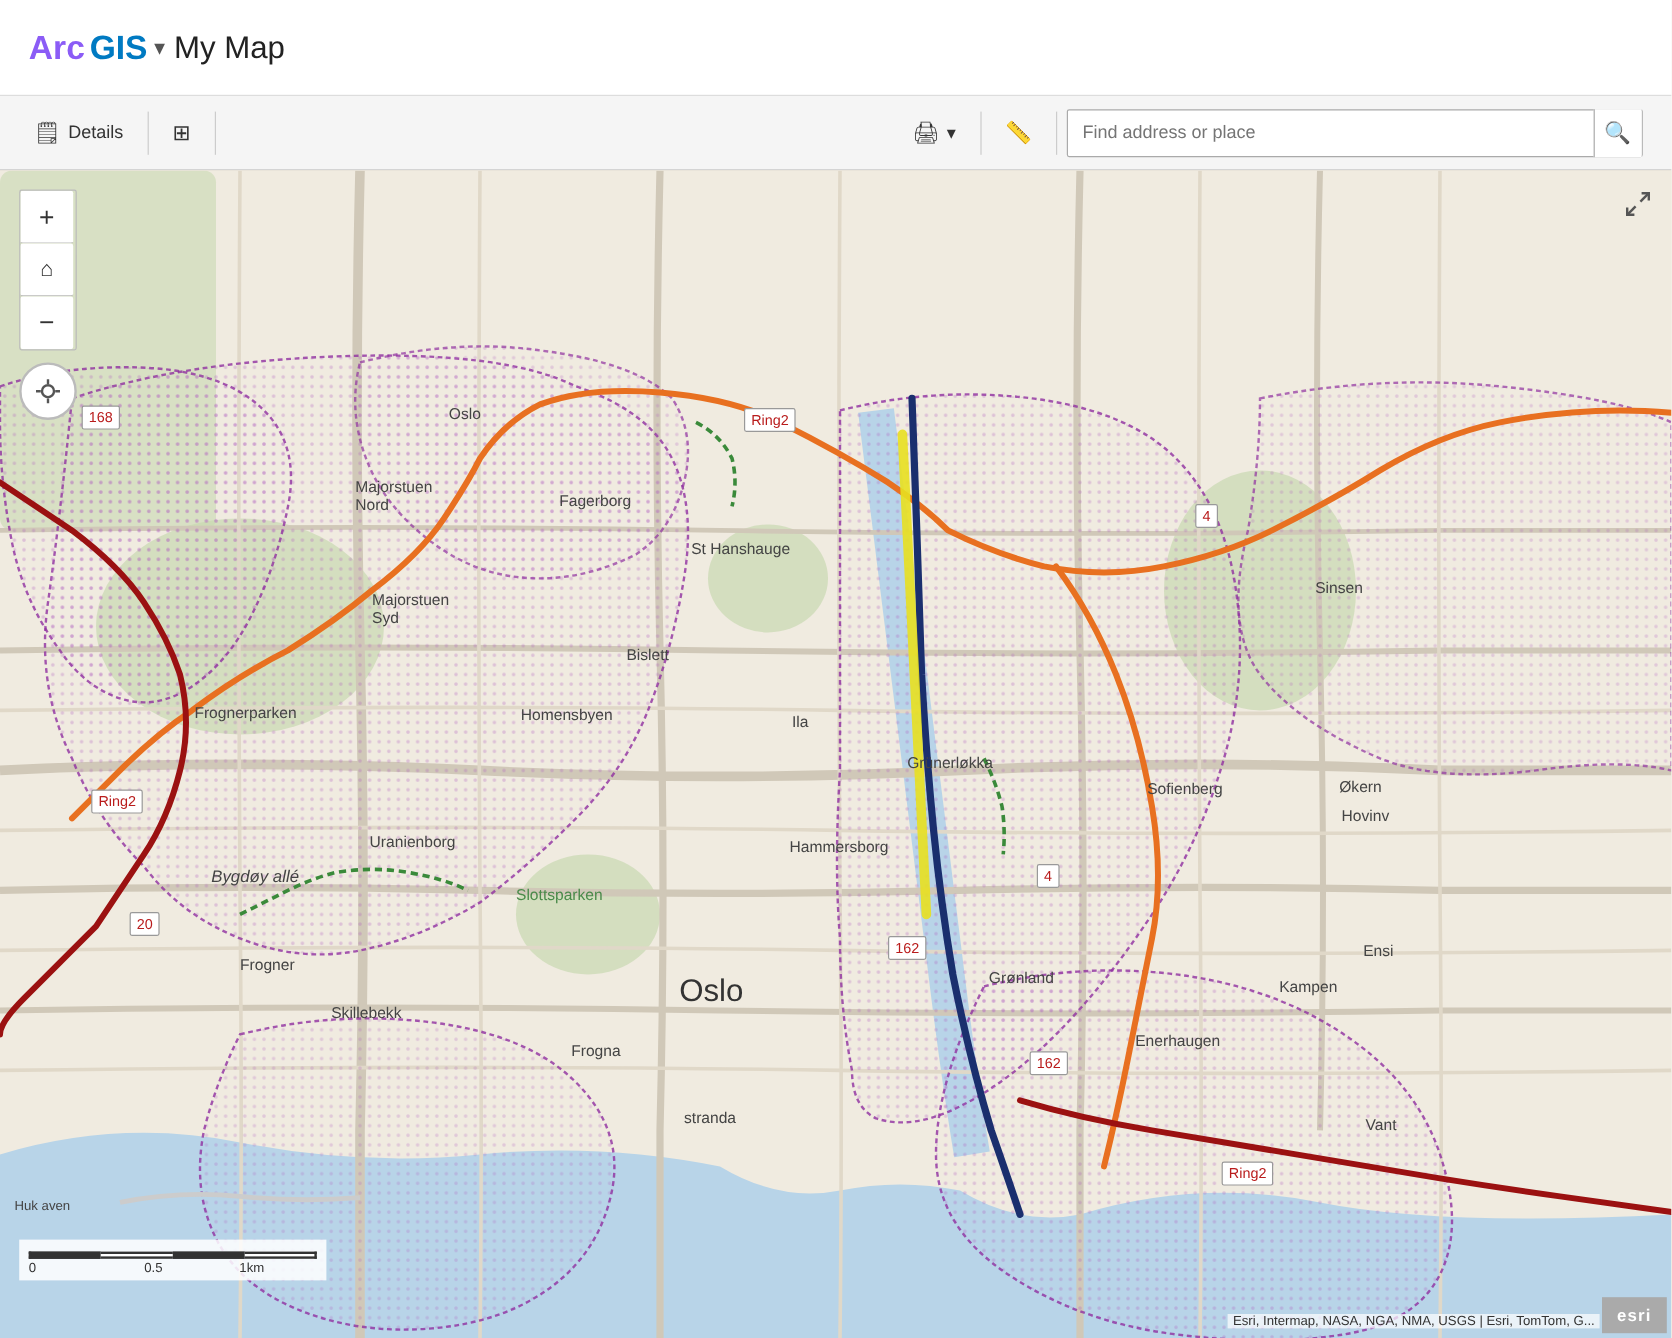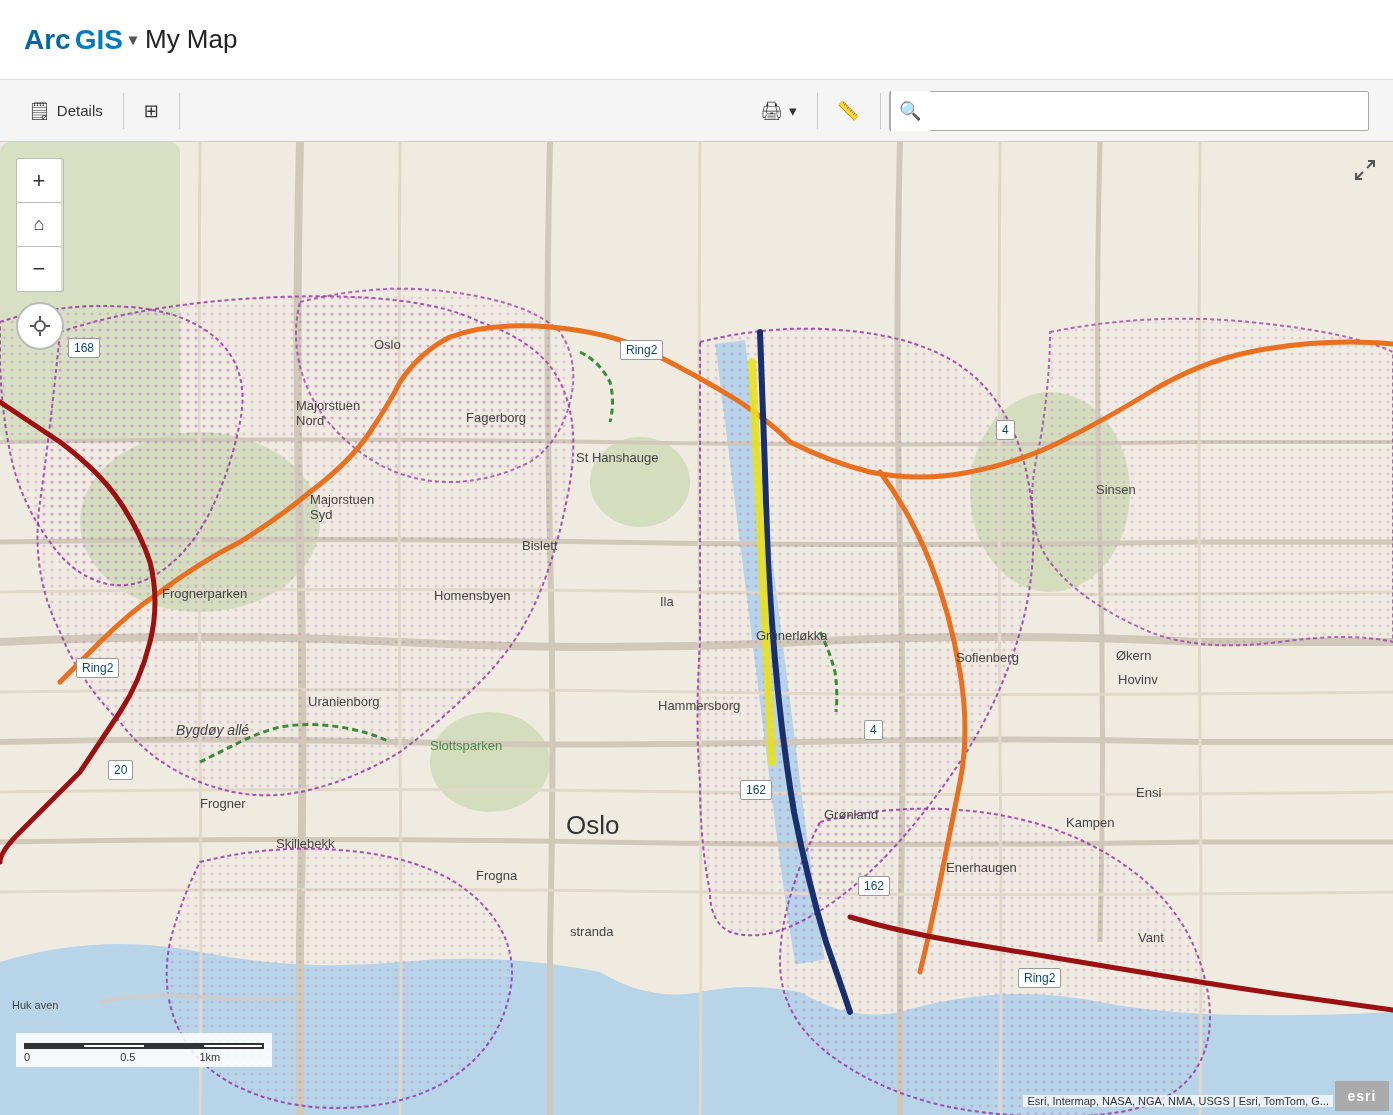--- a/index.html
+++ b/index.html
@@ -17,21 +17,21 @@
     }
     #navbar .brand {
       display: flex;
       align-items: center;
       gap: 4px;
       font-size: 28px;
       font-weight: 700;
       color: #222;
       cursor: pointer;
     }
-    #navbar .brand-arc { color: #0369a1; }
+    #navbar .brand-arc { color: #8b5cf6; }
     #navbar .brand-gis { color: #007ac2; }
     #navbar .brand-arrow {
       font-size: 16px;
       color: #555;
       margin-left: 2px;
     }
     #navbar .map-title {
       font-size: 26px;
       font-weight: 400;
       color: #222;
@@ -182,21 +182,21 @@
     }
 
     
     .road-label {
       position: absolute;
       background: #fff;
       border: 1px solid #999;
       font-size: 12px;
       padding: 2px 5px;
       border-radius: 2px;
-      color: #0c4a6e;
+      color: #b91c1c;
       font-weight: 500;
     }
 
     
     .scale-bar {
       position: absolute;
       bottom: 48px;
       left: 16px;
       background: rgba(255,255,255,0.85);
       padding: 4px 8px;
@@ -318,20 +318,21 @@
   <div class="toolbar-btn">
     <span class="toolbar-icon">🖨</span>
     <span>▾</span>
   </div>
   <div class="toolbar-divider"></div>
   <div class="toolbar-btn">
     <span class="toolbar-icon">📏</span>
   </div>
   <div class="toolbar-divider"></div>
   <div class="search-container">
+    <input type="text" class="search-input" placeholder="Find address or place" style="">
     <button class="search-btn">🔍</button>
   </div>
 </div>
 
 <div id="map-container">
   
   <svg id="map-svg" viewBox="0 0 1393 973" xmlns="http://www.w3.org/2000/svg">
 
     <rect width="1393" height="973" fill="#f0ebe0"></rect>
 

